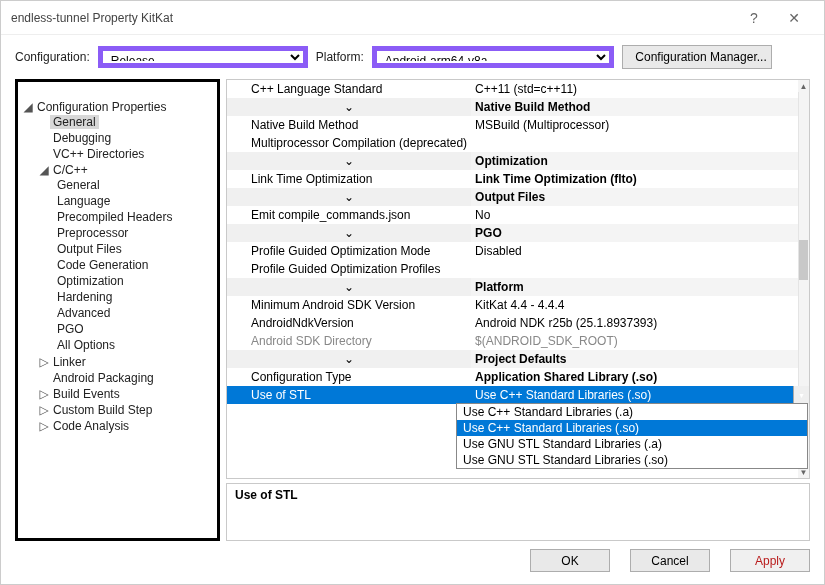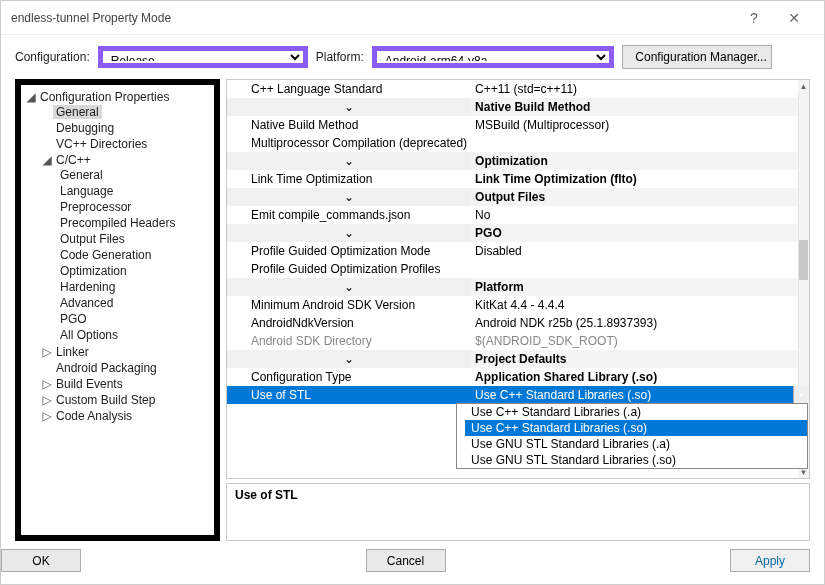--- a/index.html
+++ b/index.html
@@ -27,21 +27,21 @@
   }
   .topbar select { background: #fff; border: 5px solid #8b5cf6; padding: 2px 4px; height: 22px;}
   #config-select { width: 210px; }
   #platform-select { width: 242px; }
   .cfgmgr { width: 150px; height: 24px; text-align: right; }
 
   .body {
     flex: 1; display: flex; gap: 0; padding: 6px 14px 0 14px; overflow: hidden;
   }
   .tree {
-    width: 205px; border: 6px solid #000000; padding: 4px 0; overflow-y: auto;
+    width: 205px; border: 3px solid #000000; padding: 17px 0; overflow-y: auto;
     font-size: 12px; color: #222; background: #fff;
   }
   .tree ul { list-style: none; margin: 0; padding: 0 0 0 16px; }
   .tree > ul { padding-left: 4px; }
   .tree li { padding: 1px 0; white-space: nowrap; position: relative; }
   .tree .arrow { display:inline-block; width: 12px; text-align: center; color:#555; cursor:pointer;}
   .tree .blank { display:inline-block; width: 12px; }
   .tree .sel { background: #d8d8d8; display:inline-block; padding: 0 3px;}
   .tree .lbl { padding: 0 3px; display:inline-block;}
 
@@ -62,48 +62,48 @@
   .grid .val-bold { font-weight: bold; }
   .grid .disabled { color: #888; }
   .grid .dd-cell { position: relative; }
   .dd-btn { position:absolute; right:0; top:0; bottom:0; width:16px; background:#efefef;
             border-left:1px solid #aaa; display:flex; align-items:center; justify-content:center;
             font-size:8px; cursor:pointer;}
   .dropdown {
     position: absolute; left: 229px; right: 1px; top: 323px;
     background: #fff; border: 1px solid #888; z-index: 30; font-size:12px;
   }
-  .dropdown div { padding: 1px 6px; cursor: pointer; margin-left: 8px; }
+  .dropdown div { padding: 1px 6px; cursor: pointer; }
   .dropdown .sel { background: #0078d7; color: #fff; }
 
   .desc {
     border: 1px solid #c9c9c9; padding: 4px 8px; font-size: 12px; height: 58px;
     overflow:hidden;
   }
   .desc .h { font-weight: bold; }
   .desc .t { color: #1d4ed8; margin-top: 48px; }
 
   .buttons {
-    padding: 8px 14px 12px 0; display: flex; justify-content: space-between; gap: 8px;
+    padding: 8px 14px 12px 0; display: flex; justify-content: flex-end; gap: 20px;
   }
   .buttons button {
     width: 80px; height: 23px; font-size: 12px; border: 1px solid #adadad;
     background: #e9e9e9;
   }
-  .buttons button:disabled { color: #0369a1; background:#f0f0f0;}
+  .buttons button:disabled { color: #b91c1c; background:#f0f0f0;}
   .scroll-thumb { position:absolute; right:1px; top:160px; width:9px; height:40px; background:#c8c8c8;}
   .scroll-track{ position:absolute; right:0; top:0; bottom:0; width:11px; background:#f4f4f4; border-left:1px solid #e4e4e4;}
   .scroll-arrow{position:absolute; right:0; width:11px; height:12px; background:#f4f4f4; display:flex;align-items:center;justify-content:center;font-size:8px;color:#666;}
 </style>
 </head>
 <body>
 
 <div class="window">
   <div class="titlebar">
-    <span class="title">endless-tunnel Property Mode</span>
+    <span class="title">endless-tunnel Property KitKat</span>
     <span class="ctl">?</span>
     <span class="ctl">✕</span>
   </div>
 
   <div class="topbar">
     <span>Configuration:</span>
     <select id="config-select">
       <option>Release</option>
     </select>
     <span>Platform:</span>
@@ -118,22 +118,22 @@
       <ul>
         <li><span class="arrow">◢</span><span class="lbl">Configuration Properties</span>
           <ul>
             <li><span class="blank"></span><span class="sel">General</span></li>
             <li><span class="blank"></span><span class="lbl">Debugging</span></li>
             <li><span class="blank"></span><span class="lbl">VC++ Directories</span></li>
             <li><span class="arrow">◢</span><span class="lbl">C/C++</span>
               <ul>
                 <li><span class="lbl">General</span></li>
                 <li><span class="lbl">Language</span></li>
+                <li><span class="lbl">Precompiled Headers</span></li>
                 <li><span class="lbl">Preprocessor</span></li>
-                <li><span class="lbl">Precompiled Headers</span></li>
                 <li><span class="lbl">Output Files</span></li>
                 <li><span class="lbl">Code Generation</span></li>
                 <li><span class="lbl">Optimization</span></li>
                 <li><span class="lbl">Hardening</span></li>
                 <li><span class="lbl">Advanced</span></li>
                 <li><span class="lbl">PGO</span></li>
                 <li><span class="lbl">All Options</span></li>
               </ul>
             </li>
             <li><span class="arrow">▷</span><span class="lbl">Linker</span></li>

